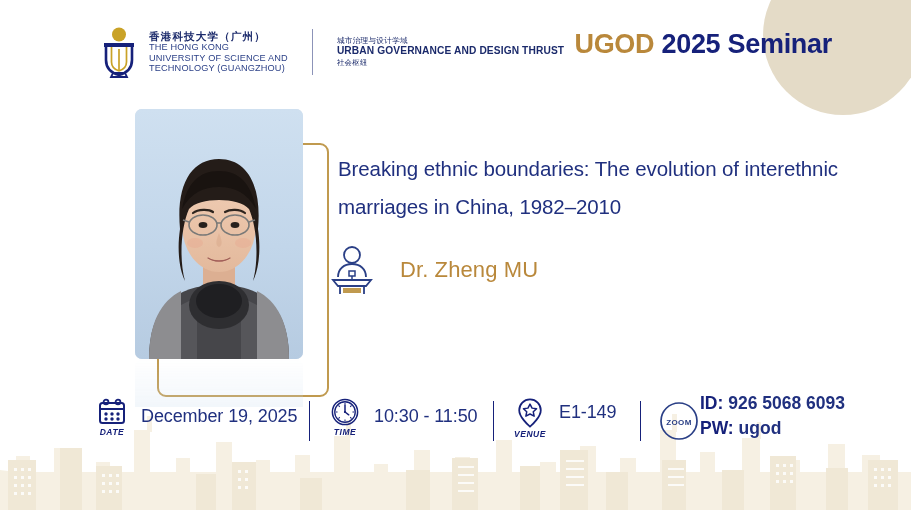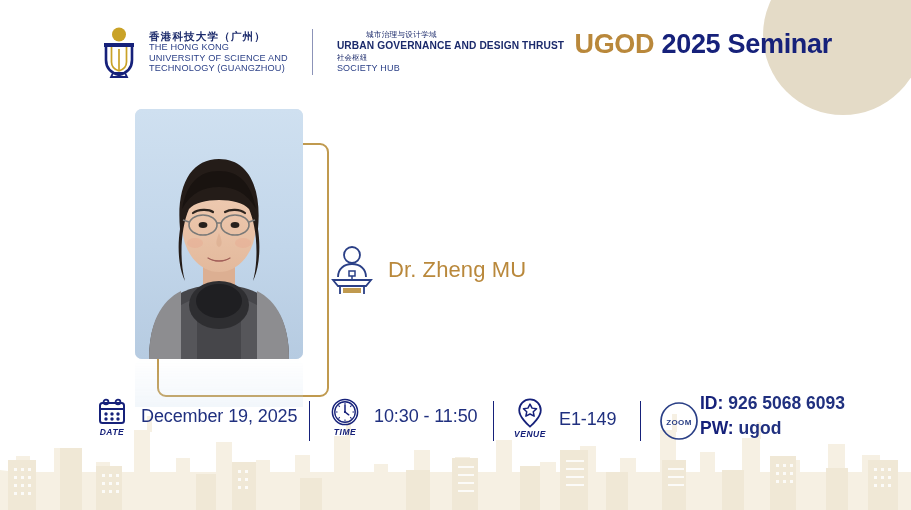--- a/index.html
+++ b/index.html
@@ -23,21 +23,21 @@
 
   
   .header{position:absolute;left:0;top:0;width:911px;height:96px;z-index:4;}
   .logo-block{position:absolute;left:100px;top:26px;display:flex;align-items:center;gap:11px;}
   .logo-mark{width:38px;height:52px;flex:none;}
   .logo-text{line-height:1.12;}
   .logo-cn{font-size:10.5px;font-weight:bold;color:#1b2a6b;letter-spacing:1.2px;white-space:nowrap;}
   .logo-en{font-size:9.2px;color:#2a3f86;letter-spacing:.15px;white-space:nowrap;}
   .divider-v{width:1px;height:46px;background:#8c93b8;margin:0 13px 0 13px;}
   .thrust-text{line-height:1.2;}
-  .thrust-cn{font-size:7.6px;color:#1b2a6b;letter-spacing:.3px;white-space:nowrap;margin-left:29px;}
+  .thrust-cn{font-size:7.6px;color:#1b2a6b;letter-spacing:.3px;white-space:nowrap;}
   .thrust-en{font-size:10.2px;font-weight:bold;color:#1b2a6b;letter-spacing:.12px;white-space:nowrap;}
   .hub-cn{font-size:7.4px;color:#1b2a6b;letter-spacing:.3px;white-space:nowrap;margin-top:2px;}
   .hub-en{font-size:9px;color:#2a3f86;letter-spacing:.2px;white-space:nowrap;}
 
   .seminar-title{
     position:absolute;right:79px;top:29px;
     font-size:27px;font-weight:bold;letter-spacing:-0.3px;white-space:nowrap;z-index:5;
   }
   .seminar-title .ugod{color:#b9883b;}
   .seminar-title .year{color:#16217a;}
@@ -59,21 +59,21 @@
     -webkit-mask-image:linear-gradient(to top,transparent 0%,rgba(0,0,0,.85) 100%);
             mask-image:linear-gradient(to top,transparent 0%,rgba(0,0,0,.85) 100%);
   }
   .photo-reflection svg{display:block;width:168px;height:250px;}
 
   
   .talk-title{
     position:absolute;left:338px;top:150px;width:500px;
     font-size:20.5px;line-height:1.85;color:#20307f;letter-spacing:-0.1px;z-index:4;
   }
-  .speaker-row{position:absolute;left:330px;top:244px;display:flex;align-items:center;gap:14px;z-index:4;}
+  .speaker-row{position:absolute;left:330px;top:244px;display:flex;align-items:center;gap:26px;z-index:4;}
   .podium-icon{width:44px;height:52px;flex:none;}
   .speaker-name{font-size:22px;color:#b9883b;letter-spacing:.1px;white-space:nowrap;}
   .affiliation{
     position:absolute;left:338px;top:319px;font-size:17.5px;color:#20307f;
     letter-spacing:-0.05px;white-space:nowrap;z-index:4;
   }
 
   
   .info-bar{position:absolute;left:0;bottom:52px;width:911px;height:62px;z-index:5;}
   .info-item{position:absolute;display:flex;align-items:flex-start;gap:9px;}
@@ -213,21 +213,20 @@
         <div class="logo-en">UNIVERSITY OF SCIENCE AND</div>
         <div class="logo-en">TECHNOLOGY (GUANGZHOU)</div>
       </div>
 
       <div class="divider-v"></div>
 
       <div class="thrust-text">
         <div class="thrust-cn">城市治理与设计学域</div>
         <div class="thrust-en">URBAN GOVERNANCE AND DESIGN THRUST</div>
         <div class="hub-cn">社会枢纽</div>
-        <div class="hub-en">SOCIETY HUB</div>
       </div>
     </div>
 
     <div class="seminar-title">
       <span class="ugod">UGOD</span><span>&nbsp;</span><span class="year">2025 Seminar</span>
     </div>
   </div>
 
   <div class="photo-wrap">
     <div class="photo-frame"></div>
@@ -301,20 +300,21 @@
 
         <path d="M73,149 C79,154 89,154 95,149 C89,152 79,152 73,149 Z" fill="#b9736a"></path>
         <path d="M73,149 C79,153 89,153 95,149" stroke="#a05f58" stroke-width="1.2" fill="none" stroke-linecap="round"></path>
 
         <ellipse cx="60" cy="134" rx="8" ry="5" fill="#e8a58d" opacity=".38"></ellipse>
         <ellipse cx="108" cy="134" rx="8" ry="5" fill="#e8a58d" opacity=".38"></ellipse>
       </svg>
     </div>
   </div>
 
+  <div class="talk-title">Breaking ethnic boundaries: The evolution of interethnic marriages in China, 1982–2010</div>
 
   <div class="speaker-row">
     <svg class="podium-icon" viewBox="0 0 44 52">
       <circle cx="22" cy="11" r="8" fill="none" stroke="#2a3f86" stroke-width="1.8"></circle>
       <path d="M8,33 C8,25 14,20 22,20 C30,20 36,25 36,33" fill="none" stroke="#2a3f86" stroke-width="1.8"></path>
       <rect x="19" y="27" width="6" height="5" fill="none" stroke="#2a3f86" stroke-width="1.5"></rect>
       <path d="M22,32 L22,36" stroke="#2a3f86" stroke-width="1.5"></path>
       <path d="M3,36 L41,36 L36,42 L8,42 Z" fill="none" stroke="#2a3f86" stroke-width="1.8"></path>
       <path d="M10,42 L10,50 M34,42 L34,50" stroke="#2a3f86" stroke-width="1.8"></path>
       <rect x="13" y="44" width="18" height="5" fill="#c09a4f"></rect>
@@ -376,21 +376,21 @@
 
     <div class="info-item" style="left:510px;top:2px;">
       <div class="info-icon-col">
         <svg width="26" height="30" viewBox="0 0 26 32">
           <path d="M13,1.5 C19.5,1.5 24.5,6.5 24.5,13 C24.5,20 15.5,28.5 13,30.5
                    C10.5,28.5 1.5,20 1.5,13 C1.5,6.5 6.5,1.5 13,1.5 Z" fill="none" stroke="#16217a" stroke-width="1.9"></path>
           <path d="M13,6.5 L15.2,10.8 L20,11.4 L16.5,14.7 L17.4,19.4 L13,17.1 L8.6,19.4 L9.5,14.7 L6,11.4 L10.8,10.8 Z" fill="none" stroke="#16217a" stroke-width="1.6" stroke-linejoin="round"></path>
         </svg>
         <div class="icon-caption">VENUE</div>
       </div>
-      <div class="info-value" style="margin-top:11px;">E1-149</div>
+      <div class="info-value" style="margin-top:4px;">E1-149</div>
     </div>
 
     <div class="info-sep" style="left:640px;"></div>
 
     <div class="info-item" style="left:658px;top:4px;">
       <svg width="42" height="42" viewBox="0 0 42 42">
         <circle cx="21" cy="21" r="18" fill="none" stroke="#2a3f86" stroke-width="1.7"></circle>
         <text x="21" y="24.5" text-anchor="middle" font-family="Liberation Sans, sans-serif" font-size="8" font-weight="bold" fill="#2a3f86" letter-spacing="0.4">ZOOM</text>
       </svg>
     </div>

